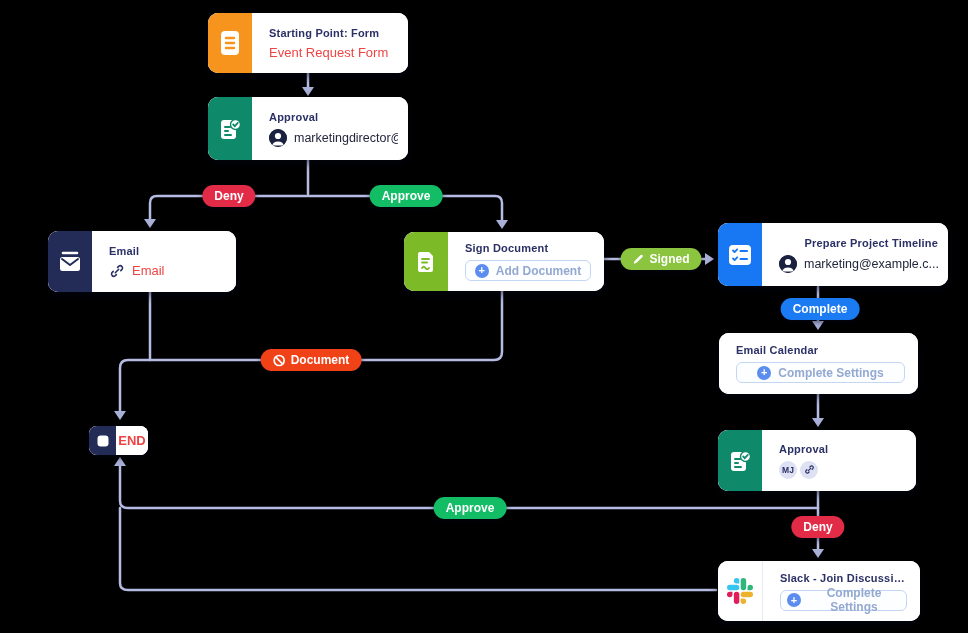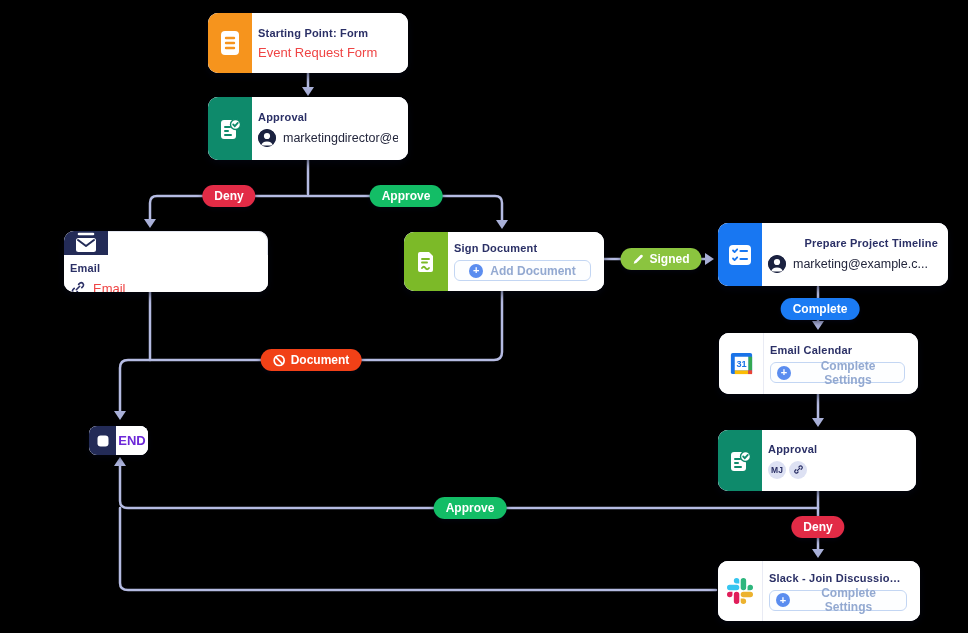--- a/index.html
+++ b/index.html
@@ -6,21 +6,21 @@
   .canvas{position:relative;width:968px;height:633px;background:#000;overflow:hidden;
           font-family:"Liberation Sans",sans-serif;}
   .wires{position:absolute;left:0;top:0;z-index:1;}
 
   
   .card{position:absolute;z-index:2;display:flex;background:#fff;border-radius:10px;
         box-shadow:0 3px 8px rgba(5,8,25,.6), inset 0 0 0 1px #e3e6f0;overflow:hidden;cursor:pointer;}
   .icon-panel{flex:none;width:44px;display:flex;align-items:center;justify-content:center;}
   .icon-panel.light{background:#fff;border-right:1px solid #e9ebf4;}
   .card-body{flex:1;min-width:0;display:flex;flex-direction:column;justify-content:center;
-             gap:6px;padding:7px 10px 7px 6px;background:#fff;}
+             gap:6px;padding:7px 10px 7px 17px;background:#fff;}
   .card-title{font-size:11px;font-weight:bold;color:#2b3066;letter-spacing:.2px;white-space:nowrap;
               overflow:hidden;text-overflow:ellipsis;}
   .card-sub{font-size:13px;color:#ef4444;white-space:nowrap;overflow:hidden;}
   .row{display:flex;align-items:center;gap:7px;min-width:0;}
   .assignee{font-size:12.5px;color:#23263c;white-space:nowrap;overflow:hidden;}
 
   .avatar{flex:none;width:18px;height:18px;border-radius:50%;background:#1b2240;overflow:hidden;
           display:flex;align-items:center;justify-content:center;}
   .chip{flex:none;width:18px;height:18px;border-radius:50%;background:#dde1f3;
         display:flex;align-items:center;justify-content:center;
@@ -36,21 +36,21 @@
   
   .pill{position:absolute;z-index:3;transform:translate(-50%,-50%);display:flex;align-items:center;
         gap:5px;color:#fff;font-size:12px;font-weight:bold;padding:4px 12px;border-radius:999px;
         box-shadow:0 2px 5px rgba(5,8,25,.55);white-space:nowrap;}
 
   
   .end-node{position:absolute;z-index:2;display:flex;width:59px;height:29px;border-radius:8px;
             overflow:hidden;background:#fff;box-shadow:0 2px 6px rgba(5,8,25,.6), inset 0 0 0 1px #dfe2ee;}
   .end-icon-panel{flex:none;width:27px;display:flex;align-items:center;justify-content:center;}
   .end-label{flex:1;display:flex;align-items:center;justify-content:center;
-             font-size:13px;font-weight:bold;color:#6d28d9;background:#fff;}
+             font-size:13px;font-weight:bold;color:#ef4444;background:#fff;}
 </style>
 </head>
 <body>
 
 <div class="canvas">
 
   <svg class="wires" width="968" height="633">
     <g stroke="#b5bbe2" stroke-width="2.5" fill="none" stroke-linecap="round">
       <path d="M308,73 V89"></path>
       <path d="M308,160 V194"></path>
@@ -115,21 +115,21 @@
               <circle cx="9" cy="9" r="9" fill="#1b2240"></circle>
               <circle cx="9" cy="7" r="3.1" fill="#fff"></circle>
               <path d="M3.2,16.5 a5.9,5 0 0 1 11.6,0 z" fill="#fff"></path>
             </svg>
         </span>
         <span class="assignee">marketingdirector@ex...</span>
       </div>
     </div>
   </div>
 
-  <div class="card" style="left:64px;top:231px;width:204px;height:61px;flex-direction:column;">
+  <div class="card" style="left:48px;top:231px;width:188px;height:61px;">
     <div class="icon-panel" style="background: rgb(35, 43, 87);">
       <svg width="26" height="24" viewBox="0 0 26 24">
         <line x1="6" y1="3" x2="20" y2="3" stroke="#fff" stroke-width="2.6" stroke-linecap="round"></line>
         <rect x="3" y="7" width="20" height="14" rx="2.5" fill="#fff"></rect>
         <path d="M5,9 L13,15 L21,9" stroke="#232b57" stroke-width="2" fill="none" stroke-linecap="round" stroke-linejoin="round"></path>
       </svg>
     </div>
     <div class="card-body">
       <div class="card-title">Email</div>
       <div class="row">
@@ -186,30 +186,20 @@
               <circle cx="9" cy="7" r="3.1" fill="#fff"></circle>
               <path d="M3.2,16.5 a5.9,5 0 0 1 11.6,0 z" fill="#fff"></path>
             </svg>
         </span>
         <span class="assignee">marketing@example.c...</span>
       </div>
     </div>
   </div>
 
   <div class="card" style="left:719px;top:333px;width:199px;height:61px;">
-    <div class="icon-panel light">
-      <svg width="27" height="27" viewBox="0 0 28 28">
-        <rect x="3" y="3" width="22" height="22" rx="2" fill="#1a73e8"></rect>
-        <rect x="21" y="7" width="4" height="14" fill="#34a853"></rect>
-        <rect x="7" y="21" width="14" height="4" fill="#fbbc04"></rect>
-        <rect x="21" y="21" width="4" height="4" fill="#ea4335"></rect>
-        <rect x="7" y="7" width="14" height="14" fill="#fff"></rect>
-        <text x="14" y="17.6" text-anchor="middle" font-size="9.5" font-weight="bold" fill="#1a73e8" font-family="Liberation Sans, sans-serif">31</text>
-      </svg>
-    </div>
     <div class="card-body" style="padding-right:13px;">
       <div class="card-title">Email Calendar</div>
       <button class="ghost-btn">
         <span class="plus">+</span>
         <span>Complete Settings</span>
       </button>
     </div>
   </div>
 
   <div class="card" style="left:718px;top:430px;width:198px;height:61px;">

